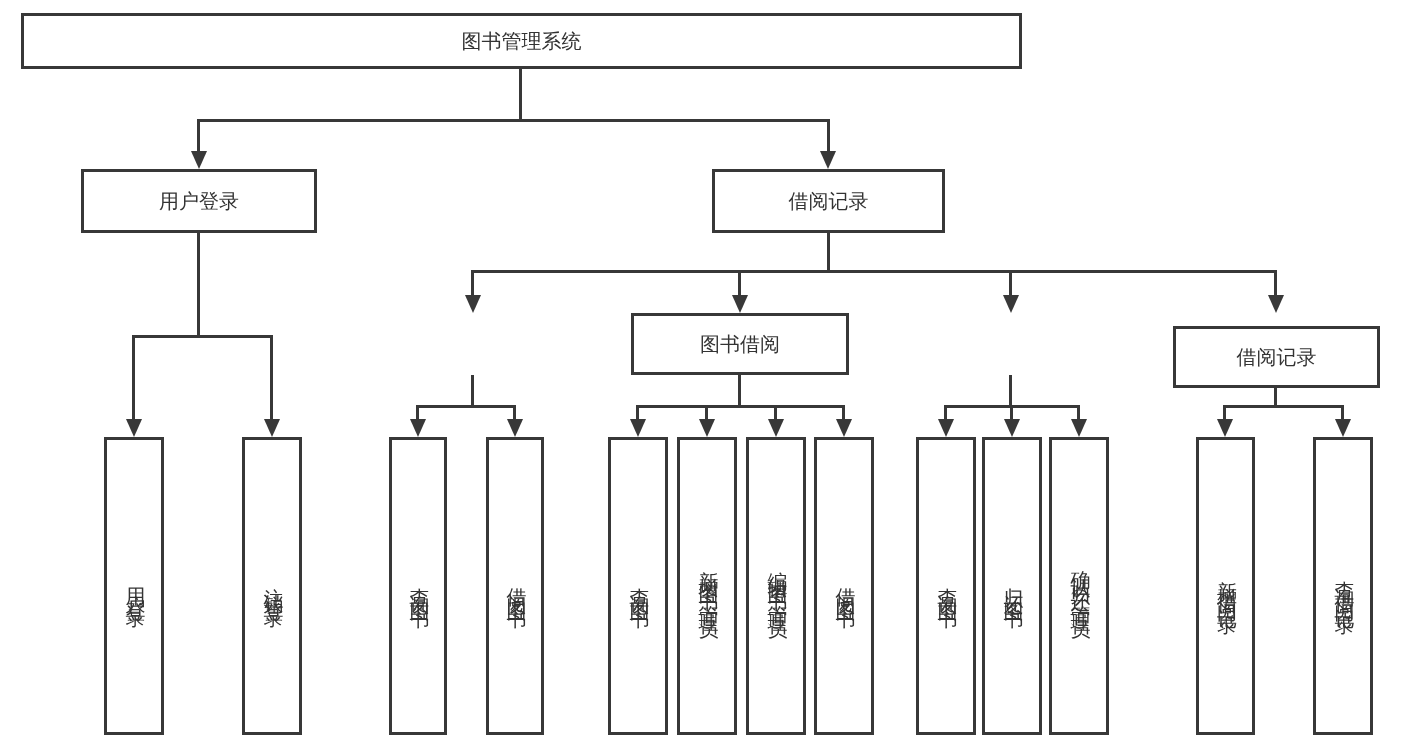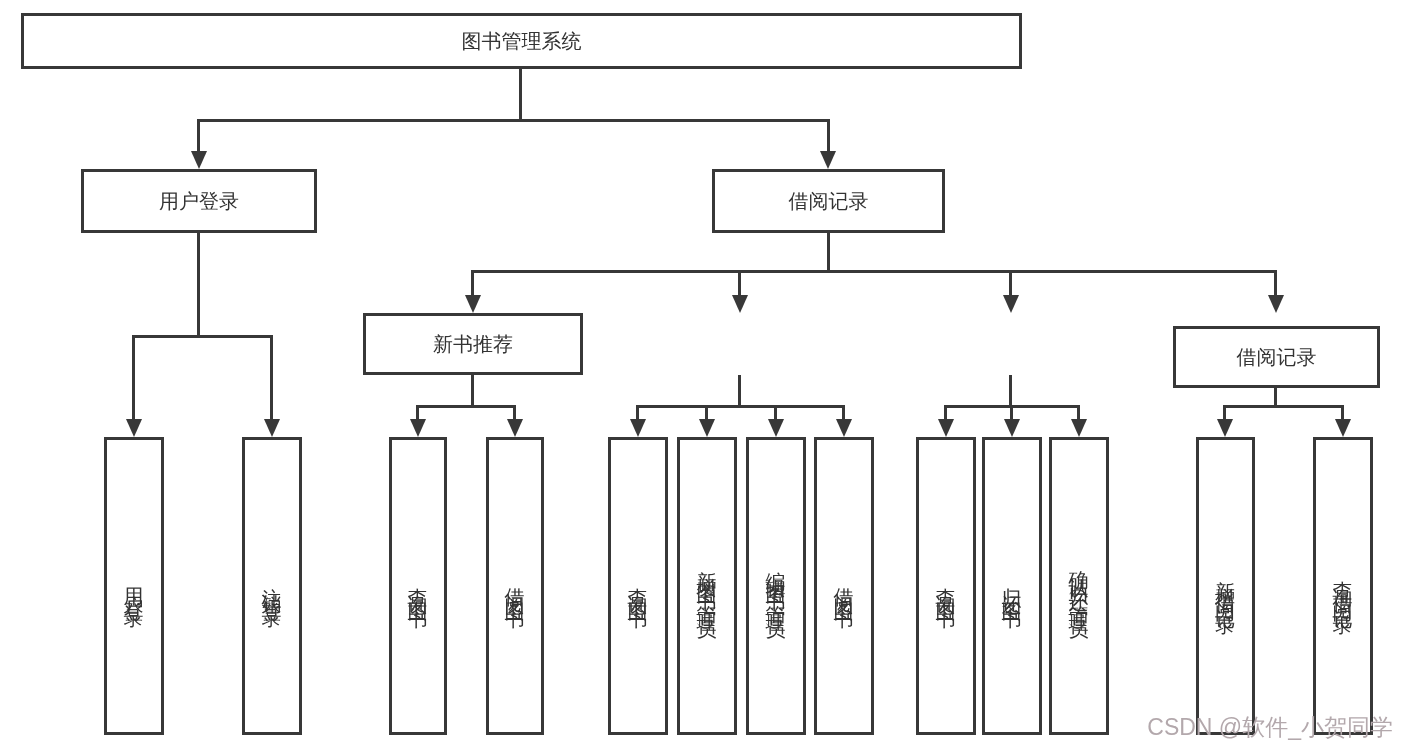--- a/index.html
+++ b/index.html
@@ -6,21 +6,21 @@
     --line:#383838;
     --text:#333333;
     --watermark:#b3a8ac;
     --background:#ffffff;
   }
   html,body{margin:0;padding:0;background:var(--background);}
   .canvas{
     position:relative;
     width:1405px;height:747px;
     background:var(--background);
-    font-family:Liberation Sans, sans-serif;
+    font-family:Liberation Mono, monospace;
     color:var(--text);
     overflow:hidden;
   }
   .node,.leaf{
     position:absolute;
     box-sizing:border-box;
     border:3px solid var(--line);
     background:var(--background);
     display:flex;align-items:center;justify-content:center;
     font-size:20px;
@@ -118,22 +118,22 @@
     <span>图书管理系统</span>
   </div>
 
   <div class="node" style="left:81px;top:169px;width:236px;height:64px">
     <span>用户登录</span>
   </div>
   <div class="node" style="left:712px;top:169px;width:233px;height:64px">
     <span>借阅记录</span>
   </div>
 
-  <div class="node" style="left:363px;top:313px;width:220px;height:62px">
-    <span>新书推荐</span>
+  <div class="node" style="left:631px;top:313px;width:218px;height:62px">
+    <span>图书借阅</span>
   </div>
   <div class="node" style="left:1173px;top:326px;width:207px;height:62px">
     <span>借阅记录</span>
   </div>
 
   <div class="leaf" style="left:104px;width:60px">
     <span class="vtext">用户登录</span>
   </div>
   <div class="leaf" style="left:242px;width:60px">
     <span class="vtext">注销登录</span>
@@ -169,14 +169,13 @@
     <span class="vtext">确认归还（管理员）</span>
   </div>
 
   <div class="leaf" style="left:1196px;width:59px">
     <span class="vtext">新增借阅记录</span>
   </div>
   <div class="leaf" style="left:1313px;width:60px">
     <span class="vtext">查询借阅记录</span>
   </div>
 
-  <div class="watermark">CSDN @软件_小贺同学</div>
 </div>
 
 </body></html>

